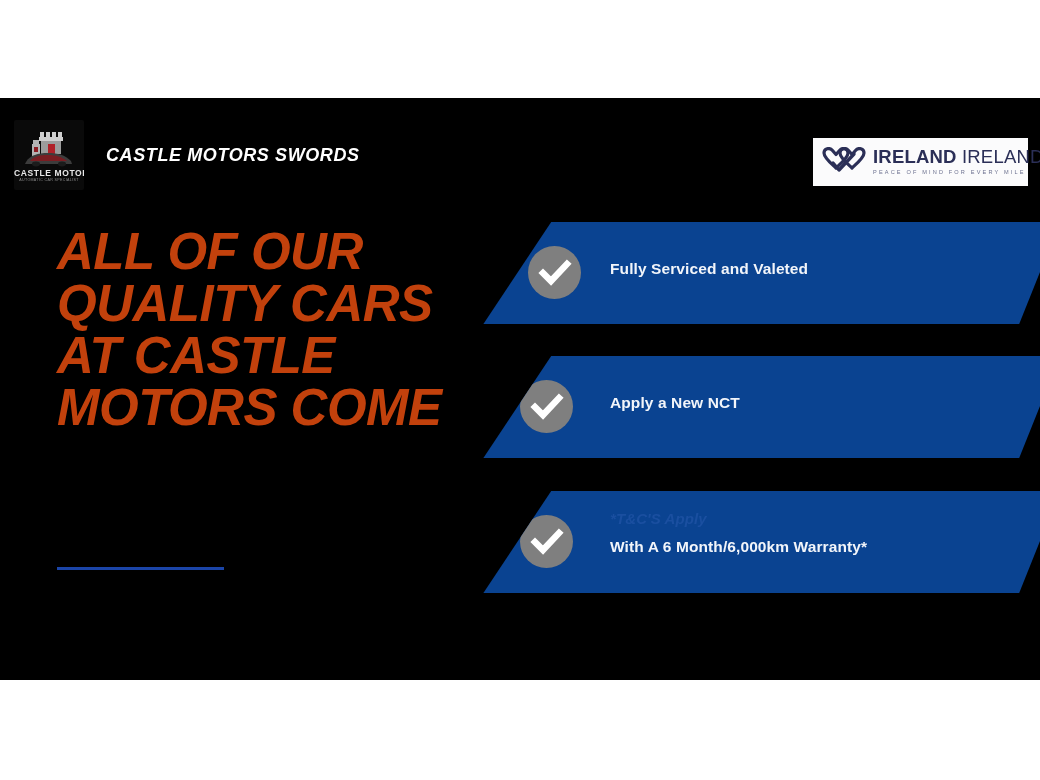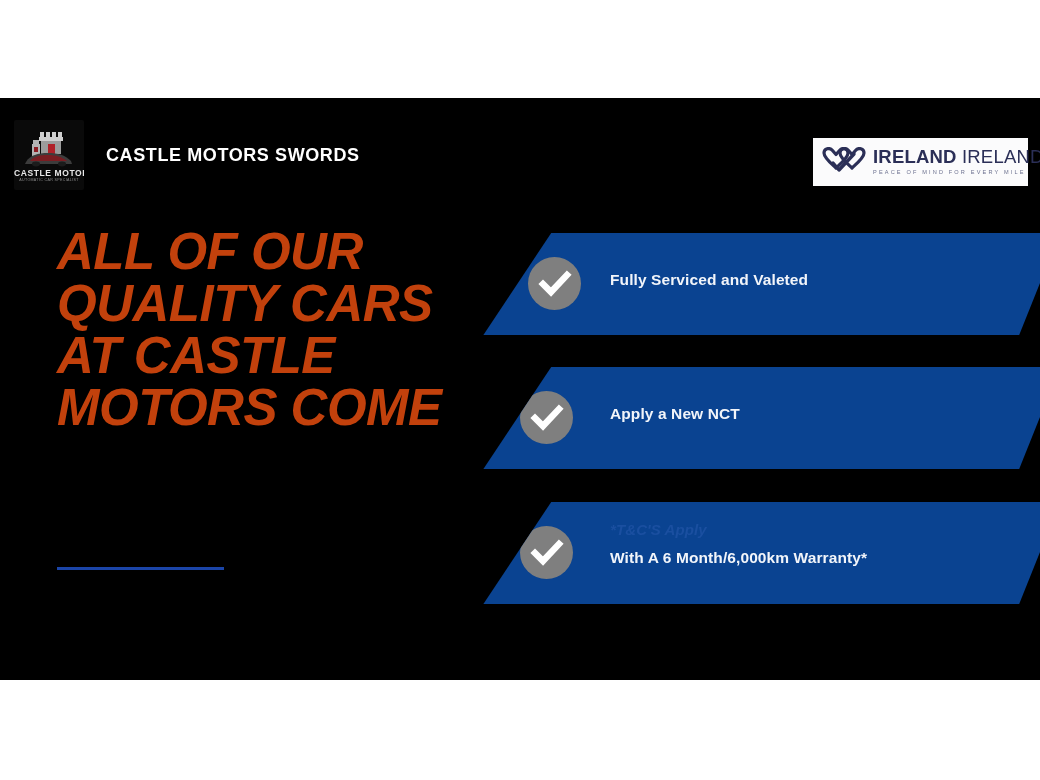--- a/index.html
+++ b/index.html
@@ -82,20 +82,21 @@
     color: #8d8d8d;
     line-height: 5px;
     white-space: nowrap;
   }
 
   .brand-name {
     margin-left: 22px;
     color: #ffffff;
     font-size: 18px;
     font-weight: bold;
+    font-style: italic;
     letter-spacing: 0.6px;
     white-space: nowrap;
   }
 
   
   .warranty-logo {
     position: absolute;
     right: 12px;
     top: 40px;
     width: 215px;
@@ -151,21 +152,21 @@
     top: 469px;
     width: 167px;
     height: 3px;
     background: #1b45a8;
   }
 
   
   .features {
     position: absolute;
     left: 0;
-    top: 12px;
+    top: 1px;
     width: 876px;
     height: 582px;
   }
   .feature-bar {
     position: absolute;
     left: 460px;
     width: 600px;
     height: 102px;
     background: #0a4391;
     -webkit-clip-path: polygon(15.2% 0%, 100% 0%, 93.2% 100%, 3.9% 100%);

